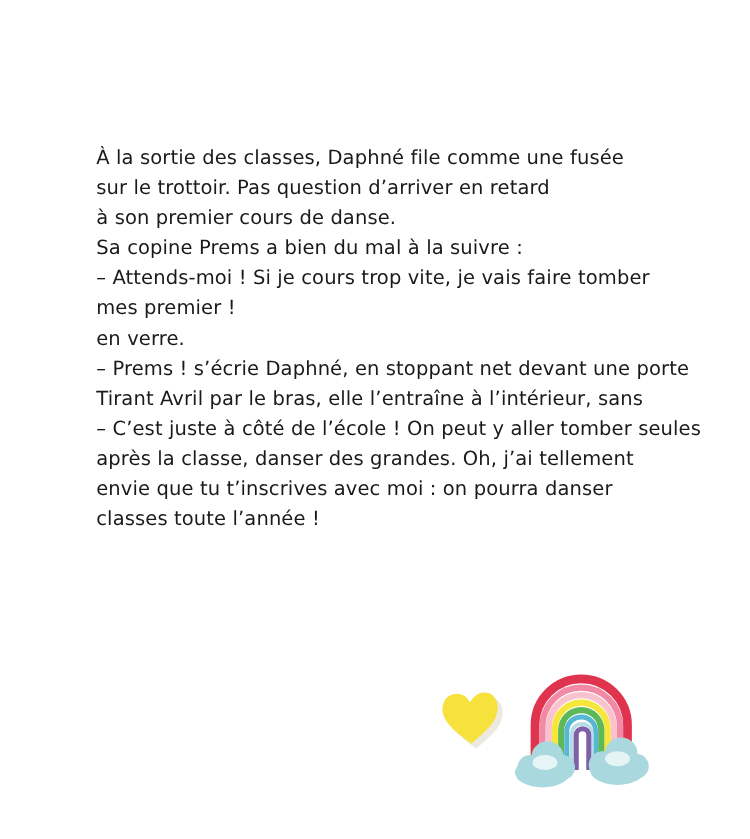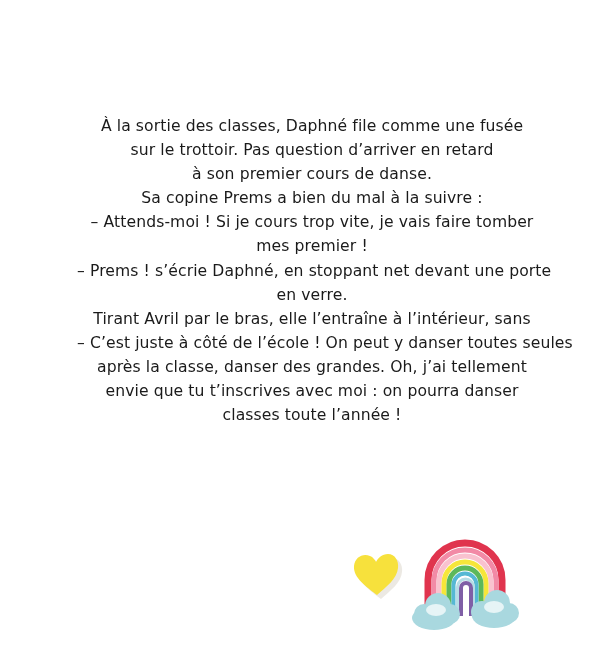--- a/index.html
+++ b/index.html
@@ -22,21 +22,20 @@
       margin: 0;
       font-family: "DejaVu Sans", sans-serif;
       font-size: 15.6px;
       line-height: 24.1px;
       color: #1a1a1a;
       letter-spacing: 0.1px;
     }
     .story .line {
       display: block;
       white-space: nowrap;
-      text-align: center;
     }
     .heart {
       position: absolute;
       left: 351px;
       top: 553px;
       width: 52px;
       height: 46px;
     }
     .rainbow {
       position: absolute;
@@ -51,24 +50,24 @@
 
 <div class="page">
 
   <p class="story">
     <span class="line">À la sortie des classes, Daphné file comme une fusée</span>
     <span class="line">sur le trottoir. Pas question d’arriver en retard</span>
     <span class="line">à son premier cours de danse.</span>
     <span class="line">Sa copine Prems a bien du mal à la suivre :</span>
     <span class="line">– Attends-moi ! Si je cours trop vite, je vais faire tomber</span>
     <span class="line">mes premier !</span>
+    <span class="line">en verre.</span>
     <span class="line">– Prems ! s’écrie Daphné, en stoppant net devant une porte</span>
-    <span class="line">en verre.</span>
     <span class="line">Tirant Avril par le bras, elle l’entraîne à l’intérieur, sans</span>
-    <span class="line">– C’est juste à côté de l’école ! On peut y danser toutes seules</span>
+    <span class="line">– C’est juste à côté de l’école ! On peut y aller tomber seules</span>
     <span class="line">après la classe, danser des grandes. Oh, j’ai tellement</span>
     <span class="line">envie que tu t’inscrives avec moi : on pourra danser</span>
     <span class="line">classes toute l’année !</span>
   </p>
 
   <svg class="heart" viewBox="0 0 52 46">
     <path d="M28 44 C18 36 4 27 5 15 C6 6 14 2 21 5 C24 6 26 9 27 11 C29 7 33 3 39 3 C46 3 50 10 49 17 C48 28 37 36 28 44 Z" fill="#dcd7cc" opacity="0.55" transform="translate(2,2)"></path>
     <path d="M26 42 C16 34 2 25 3 13 C4 4 12 0 19 3 C22 4 24 7 25 9 C27 5 31 1 37 1 C44 1 48 8 47 15 C46 26 35 34 26 42 Z" fill="#f7e13c"></path>
   </svg>
 

